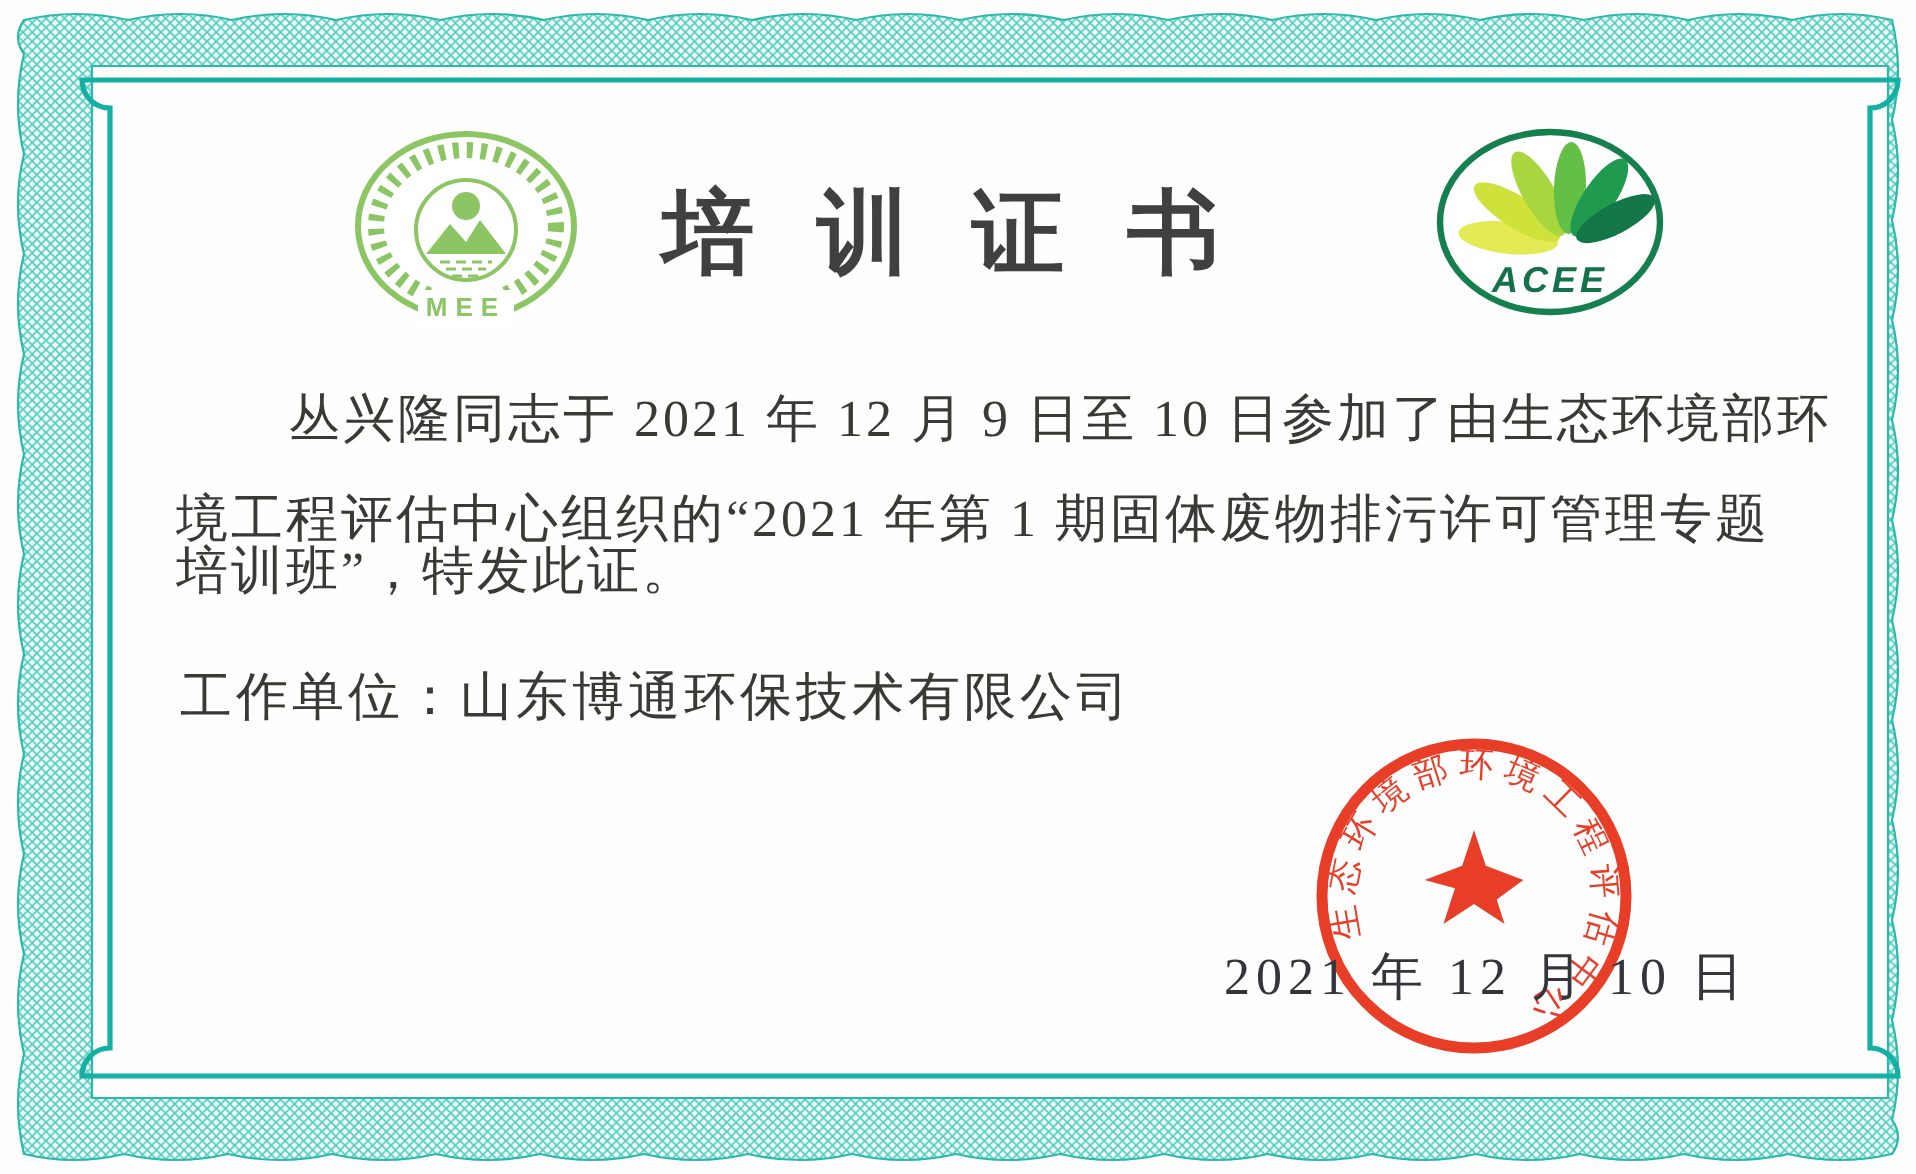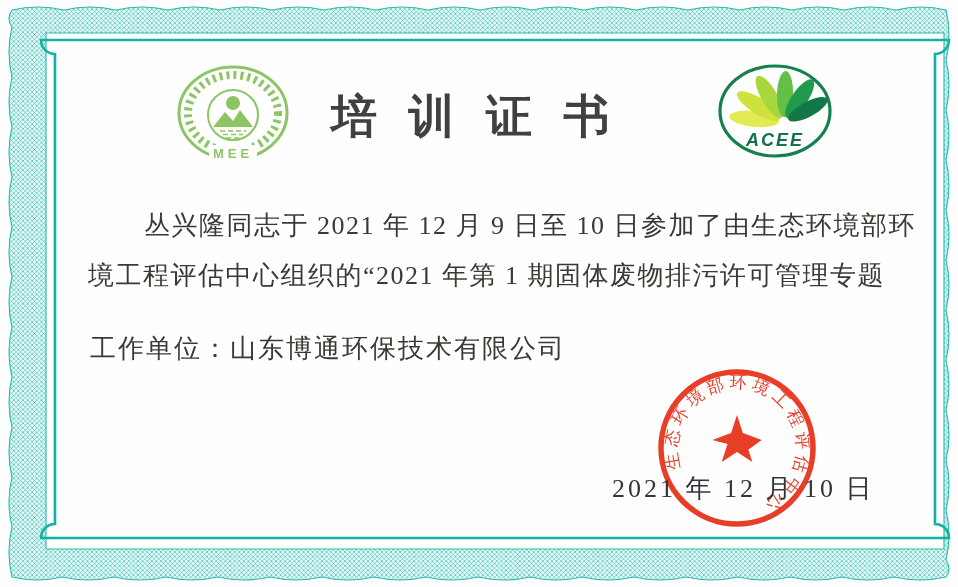--- a/index.html
+++ b/index.html
@@ -13,21 +13,21 @@
   .abs{position:absolute;}
   svg{display:block;}
 
   .title{
     left:331px;top:86px;width:370px;
     font-size:46px;font-weight:bold;
     letter-spacing:10px;
     color:#404040;
     white-space:nowrap;
   }
-  .bodytext{color:#3a3a34;font-size:26px;white-space:nowrap;letter-spacing:1.5px;margin-top:16px;}
+  .bodytext{color:#3a3a34;font-size:26px;white-space:nowrap;letter-spacing:1.5px;}
   .line1{left:88px;top:192px;text-indent:56px;}
   .line2{left:88px;top:242px;}
   .line3{left:88px;top:268px;}
   .fieldrow{color:#3a3a34;font-size:26px;white-space:nowrap;letter-spacing:2px;margin-top:11px;}
   .work-unit{left:90px;top:320px;}
   .cert-no{left:90px;top:372px;}
   .issue-date{
     left:612px;top:471px;width:280px;
     color:#33343c;font-size:26px;
     letter-spacing:3px;white-space:nowrap;
@@ -86,20 +86,21 @@
           <ellipse cx="43" cy="62" rx="22" ry="7.5" fill="#137747"></ellipse>
         </g>
     </g>
     <text x="61" y="86" text-anchor="middle" font-family="Liberation Sans, sans-serif" font-size="18" font-weight="bold" font-style="italic" letter-spacing="2" fill="#14714a">ACEE</text>
   </svg>
 
   <div class="abs title">培 训 证 书</div>
 
   <div class="abs bodytext line1">丛兴隆同志于 2021 年 12 月 9 日至 10 日参加了由生态环境部环</div>
   <div class="abs bodytext line2">境工程评估中心组织的“2021 年第 1 期固体废物排污许可管理专题</div>
+  <div class="abs bodytext line3">培训班”，特发此证。</div>
 
   <div class="abs fieldrow work-unit">
     <span>工作单位：</span><span>山东博通环保技术有限公司</span>
   </div>
 
 
   <svg class="abs seal" width="170" height="172" viewBox="653 362 170 172">
     <circle cx="737" cy="448" r="76" fill="none" stroke="#e83e28" stroke-width="5.5"></circle>
     <polygon fill="#e83e28" points="737,415 742.9,432.9 761.7,440 746.5,451.1 746.5,444.1 752.3,462 737,452 721.7,462 727.5,444.1 712.3,440 731.1,432.9"></polygon>
     <path id="sealArc" d="M 680.6,468.5 A 60 60 0 1 1 767,500" fill="none"></path>

